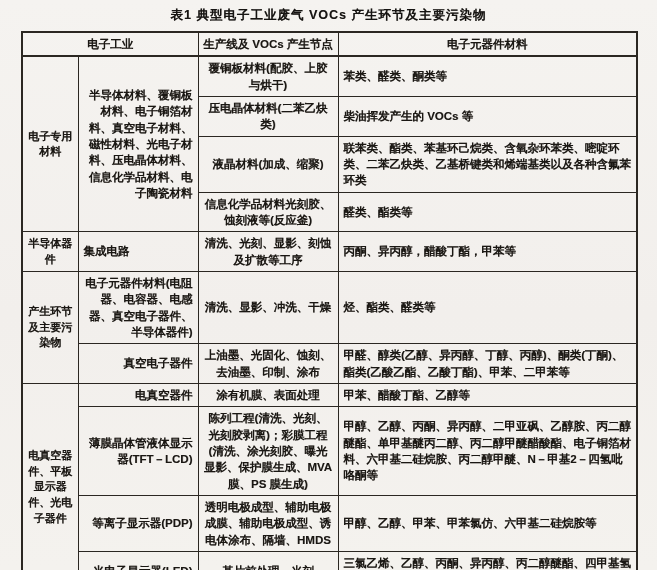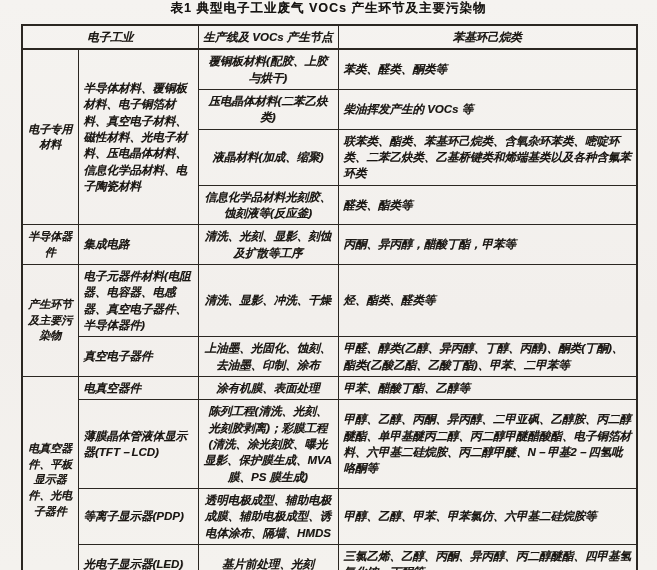--- a/index.html
+++ b/index.html
@@ -4,44 +4,44 @@
 <style>
   html,body { margin:0; padding:0; }
   body {
     width:657px; height:570px;
     background:#f4f2ef;
     font-family:"Liberation Sans", sans-serif;
     overflow:hidden;
   }
   .page {
     position:relative; width:657px; height:570px; box-sizing:border-box;
+    padding-top:7px;
     background:linear-gradient(180deg,#f5f3f0 0%,#f2efec 55%,#f4f2ee 100%);
   }
   .title {
     text-align:center; font-weight:bold; font-size:12.5px; color:#161412;
     letter-spacing:1px; margin:0 0 7px 0;
     text-shadow:0.3px 0.3px 0.6px rgba(30,25,20,0.5);
   }
   table.voc {
     border-collapse:collapse; table-layout:fixed;
     margin-left:21px; width:615px;
     border:2px solid #2b2722;
   }
   th, td {
     border:1px solid #2b2722;
     color:#1a1713; font-weight:bold;
     font-size:11.5px; line-height:1.42;
     padding:3px 5px; vertical-align:middle;
     text-shadow:0.3px 0.3px 0.5px rgba(30,25,20,0.4);
     word-break:break-all;
-    font-style:italic;
   }
   th { text-align:center; padding:3px 2px; border-bottom:2px solid #2b2722; }
   td.cat  { text-align:center; padding:3px 2px; font-size:11px;margin-top:44px; }
-  td.mat  { text-align:left; }
+  td.mat  { text-align:right; }
   td.mat.center { text-align:left; }
   td.proc { text-align:center; }
   td.poll { text-align:left;margin-top:42px; }
   col.c-cat  { width:56px; }
   col.c-mat  { width:120px; }
   col.c-proc { width:140px; }
   col.c-poll { width:299px; }
 </style>
 </head>
 <body>
@@ -53,21 +53,21 @@
     <colgroup>
       <col class="c-cat">
         <col class="c-mat">
         <col class="c-proc">
         <col class="c-poll">
     </colgroup>
     <thead>
       <tr>
         <th colspan="2">电子工业</th>
         <th>生产线及 VOCs 产生节点</th>
-        <th>苯基环己烷类</th>
+        <th>电子元器件材料</th>
       </tr>
     </thead>
     <tbody>
 
       <tr>
         <td class="cat" rowspan="4">电子专用材料</td>
         <td class="mat" rowspan="4">半导体材料、覆铜板材料、电子铜箔材料、真空电子材料、磁性材料、光电子材料、压电晶体材料、信息化学品材料、电子陶瓷材料</td>
         <td class="proc">覆铜板材料(配胶、上胶与烘干)</td>
         <td class="poll">苯类、醛类、酮类等</td>
       </tr>

